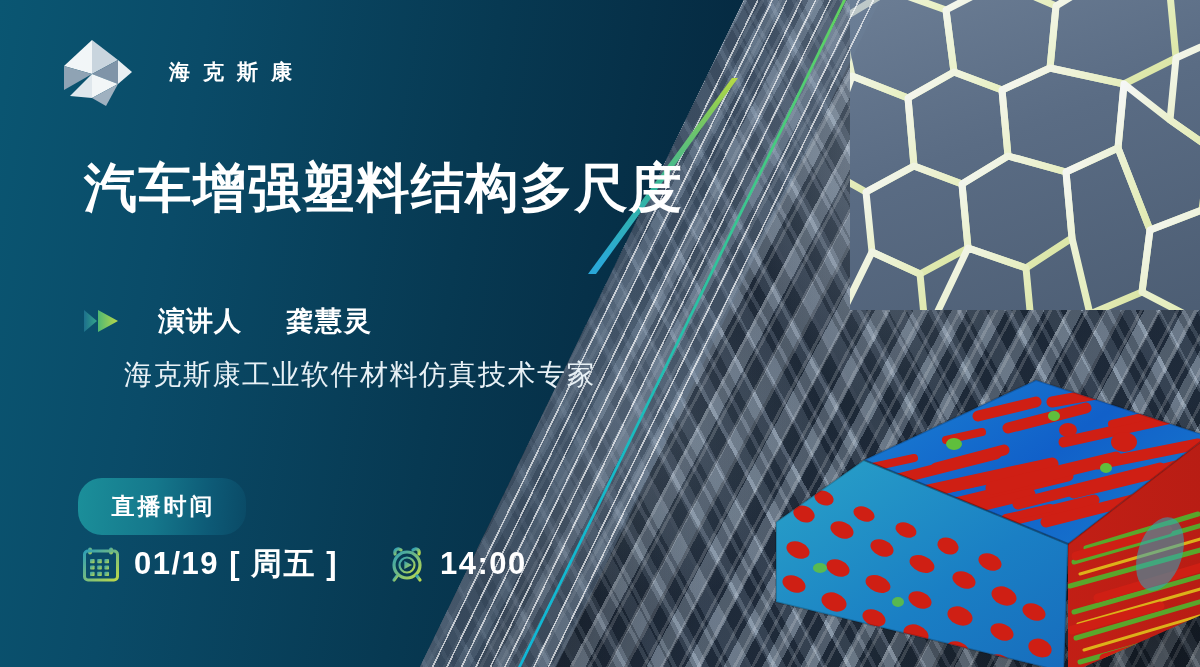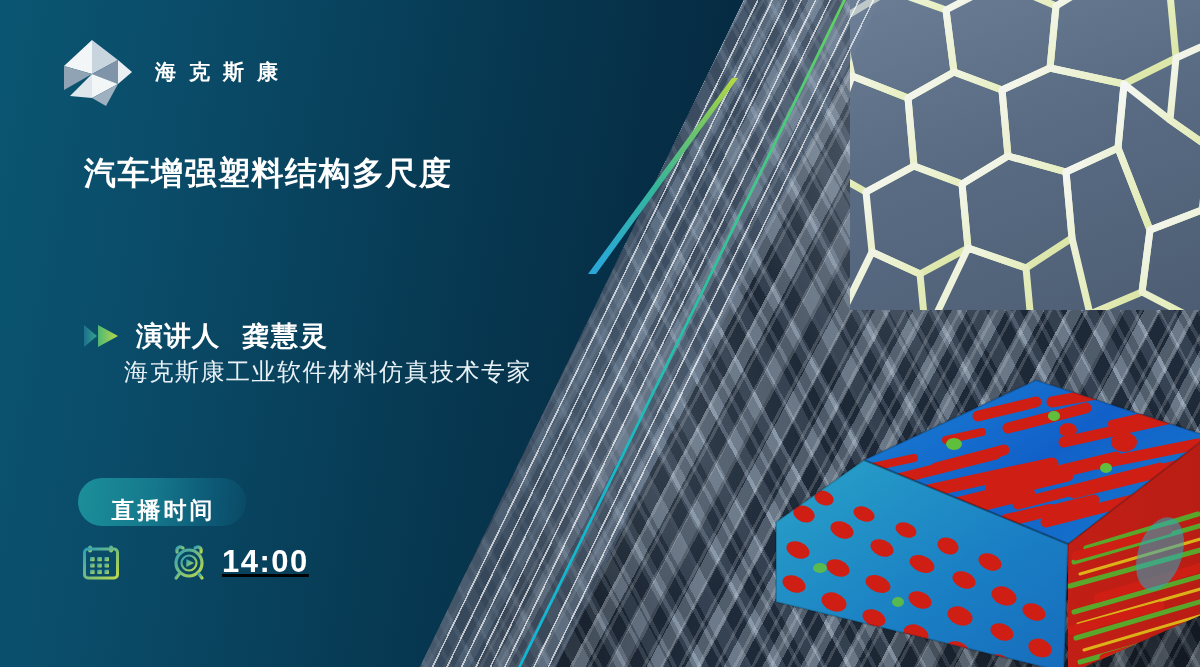--- a/index.html
+++ b/index.html
@@ -94,59 +94,59 @@
   
   .panel-feather{
     position:absolute; top:0; left:0; width:1200px; height:667px;
     -webkit-clip-path:polygon(744px 0, 800px 0, 476px 667px, 420px 667px);
     clip-path:polygon(744px 0, 800px 0, 476px 667px, 420px 667px);
     background:linear-gradient(100deg, rgba(6,32,55,.85), rgba(6,32,55,0) 70%);
     pointer-events:none;
   }
 
   
-  .logo-block{ position:absolute; left:62px; top:38px; display:flex; align-items:center; gap:18px; }
+  .logo-block{ position:absolute; left:62px; top:38px; display:flex; align-items:center; gap:32px; }
   .logo-mark{ width:72px; height:70px; }
   .logo-text{ display:flex; flex-direction:column; }
   .logo-cn{
     color:#ffffff; font-size:21px; font-weight:700; letter-spacing:13px;
     line-height:1; margin-bottom:4px; padding-left:3px;
   }
   .logo-en{
     color:#ffffff; font-size:34px; font-weight:700; letter-spacing:1.2px; line-height:1;
   }
 
   .headline{
     position:absolute; left:84px; top:152px; width:560px;
-    color:#ffffff; font-size:32px; font-weight:700; line-height:1.36;
+    color:#ffffff; font-size:53px; font-weight:700; line-height:1.36;
     letter-spacing:1.5px;
   }
   .headline div{ white-space:nowrap; }
 
-  .speaker-row{ position:absolute; left:84px; top:303px; display:flex; align-items:center; gap:10px;margin-top:15px; }
+  .speaker-row{ position:absolute; left:84px; top:303px; display:flex; align-items:center; gap:32px; }
   .play-icon{ width:42px; height:26px; }
   .speaker-label{ color:#ffffff; font-size:27px; font-weight:700; letter-spacing:1px; }
   .speaker-name{ color:#ffffff; font-size:27px; font-weight:700; letter-spacing:2px; margin-left:12px; }
 
   .speaker-title{
     position:absolute; left:124px; top:356px;
-    color:#e8f1f6; font-size:24px; font-weight:400; letter-spacing:1.5px;
+    color:#e8f1f6; font-size:28px; font-weight:400; letter-spacing:1.5px;
   }
 
   .live-badge{
     position:absolute; left:78px; top:478px;
-    width:168px; height:48px; border-radius:24px;
+    width:168px; height:57px; border-radius:24px;
     background:linear-gradient(95deg,#1b8f9a 0%,#15788c 45%,#0d5a76 78%,#0a4a66 100%);
-    display:flex; align-items:flex-end; justify-content:center;
+    display:flex; align-items:center; justify-content:center;
   }
   .live-badge span{ color:#ffffff; font-size:23px; font-weight:700; letter-spacing:3px; padding-left:3px; }
 
   .datetime-row{ position:absolute; left:82px; top:543px; display:flex; align-items:center; }
   .dt-group{ display:flex; align-items:center; gap:14px; }
-  .dt-group.second{ margin-left:50px;text-decoration:underline; }
+  .dt-group.second{ margin-left:50px; }
   .dt-text{ color:#ffffff; font-size:31px; font-weight:700; letter-spacing:1.5px; }
   .cal-icon,.clock-icon{ width:38px; height:38px; display:block; }
 </style>
 </head>
 <body>
 
 <div id="poster">
 
   <div class="art-panel">
 
@@ -395,20 +395,21 @@
             <rect x="22.4" y="14" width="4.6" height="4.2" rx="0.8"></rect>
             <rect x="8" y="20.4" width="4.6" height="4.2" rx="0.8"></rect>
             <rect x="15.2" y="20.4" width="4.6" height="4.2" rx="0.8"></rect>
             <rect x="22.4" y="20.4" width="4.6" height="4.2" rx="0.8"></rect>
             <rect x="8" y="26.8" width="4.6" height="4.2" rx="0.8"></rect>
             <rect x="15.2" y="26.8" width="4.6" height="4.2" rx="0.8"></rect>
             <rect x="22.4" y="26.8" width="4.6" height="4.2" rx="0.8"></rect>
           </g>
         </svg>
       </span>
+      <span class="dt-text">01/19 [ 周五 ]</span>
     </span>
 
     <span class="dt-group second">
       <span class="clock-icon">
         <svg viewBox="0 0 38 38" width="38" height="38">
           <defs>
             <linearGradient id="kg" x1="0" y1="0" x2="1" y2="1">
               <stop offset="0" stop-color="#2f9fb5"></stop>
                 <stop offset="1" stop-color="#bcd94a"></stop>
             </linearGradient>

